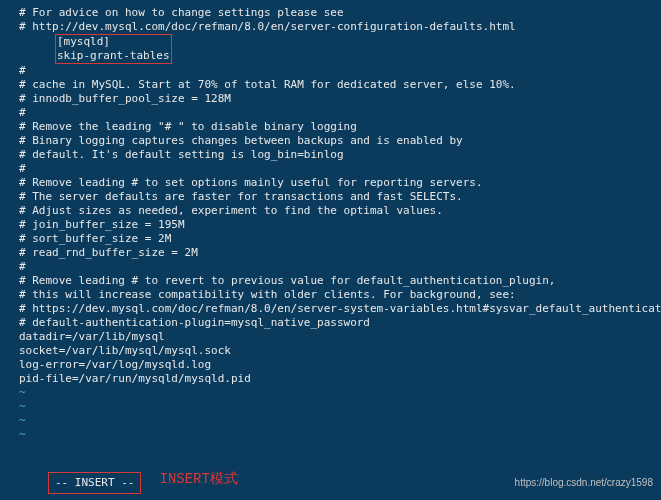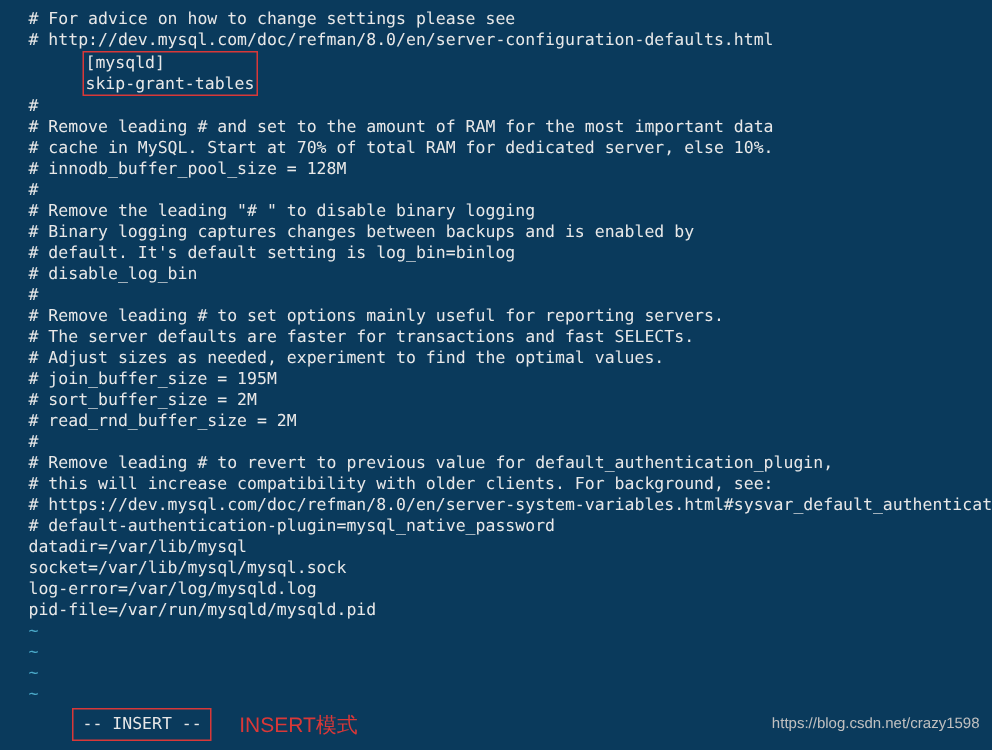--- a/index.html
+++ b/index.html
@@ -30,62 +30,60 @@
     }
     .tilde {
       color: #4aa8c8;
     }
     .status-bar {
       position: absolute;
       bottom: 6px;
       left: 8px;
       right: 8px;
       display: flex;
-      align-items: center;
+      align-items: flex-start;
       padding-left: 40px;
     }
     .insert-box {
       border: 1px solid #d93838;
       padding: 3px 6px;
       color: #e8e8e8;
       font-family: Consolas, monospace;
       font-size: 11px;
     }
     .insert-label {
       color: #d93838;
       margin-left: 18px;
       font-size: 14px;
-      font-family: Liberation Sans, sans-serif;
+      font-family: Liberation Mono, monospace;
     }
     .watermark {
       position: absolute;
       bottom: 10px;
       right: 8px;
       color: #c0c0c0;
       font-size: 10px;
       font-family: sans-serif;
     }
   </style>
 </head>
 <body>
 
 <div class="editor">
   <div class="line"># For advice on how to change settings please see</div>
   <div class="line"># http://dev.mysql.com/doc/refman/8.0/en/server-configuration-defaults.html</div>
   <div class="line"></div>
   <div class="line"><span class="red-box"><span>[mysqld]</span><br><span>skip-grant-tables</span></span></div>
   <div class="line">#</div>
-  <div class="line"># Remove leading # and set to the amount of RAM for the most important data</div>
   <div class="line"># cache in MySQL. Start at 70% of total RAM for dedicated server, else 10%.</div>
   <div class="line"># innodb_buffer_pool_size = 128M</div>
   <div class="line">#</div>
   <div class="line"># Remove the leading "# " to disable binary logging</div>
   <div class="line"># Binary logging captures changes between backups and is enabled by</div>
   <div class="line"># default. It's default setting is log_bin=binlog</div>
-  <div class="line"># disable_log_bin</div>
   <div class="line">#</div>
   <div class="line"># Remove leading # to set options mainly useful for reporting servers.</div>
   <div class="line"># The server defaults are faster for transactions and fast SELECTs.</div>
   <div class="line"># Adjust sizes as needed, experiment to find the optimal values.</div>
   <div class="line"># join_buffer_size = 195M</div>
   <div class="line"># sort_buffer_size = 2M</div>
   <div class="line"># read_rnd_buffer_size = 2M</div>
   <div class="line">#</div>
   <div class="line"># Remove leading # to revert to previous value for default_authentication_plugin,</div>
   <div class="line"># this will increase compatibility with older clients. For background, see:</div>

